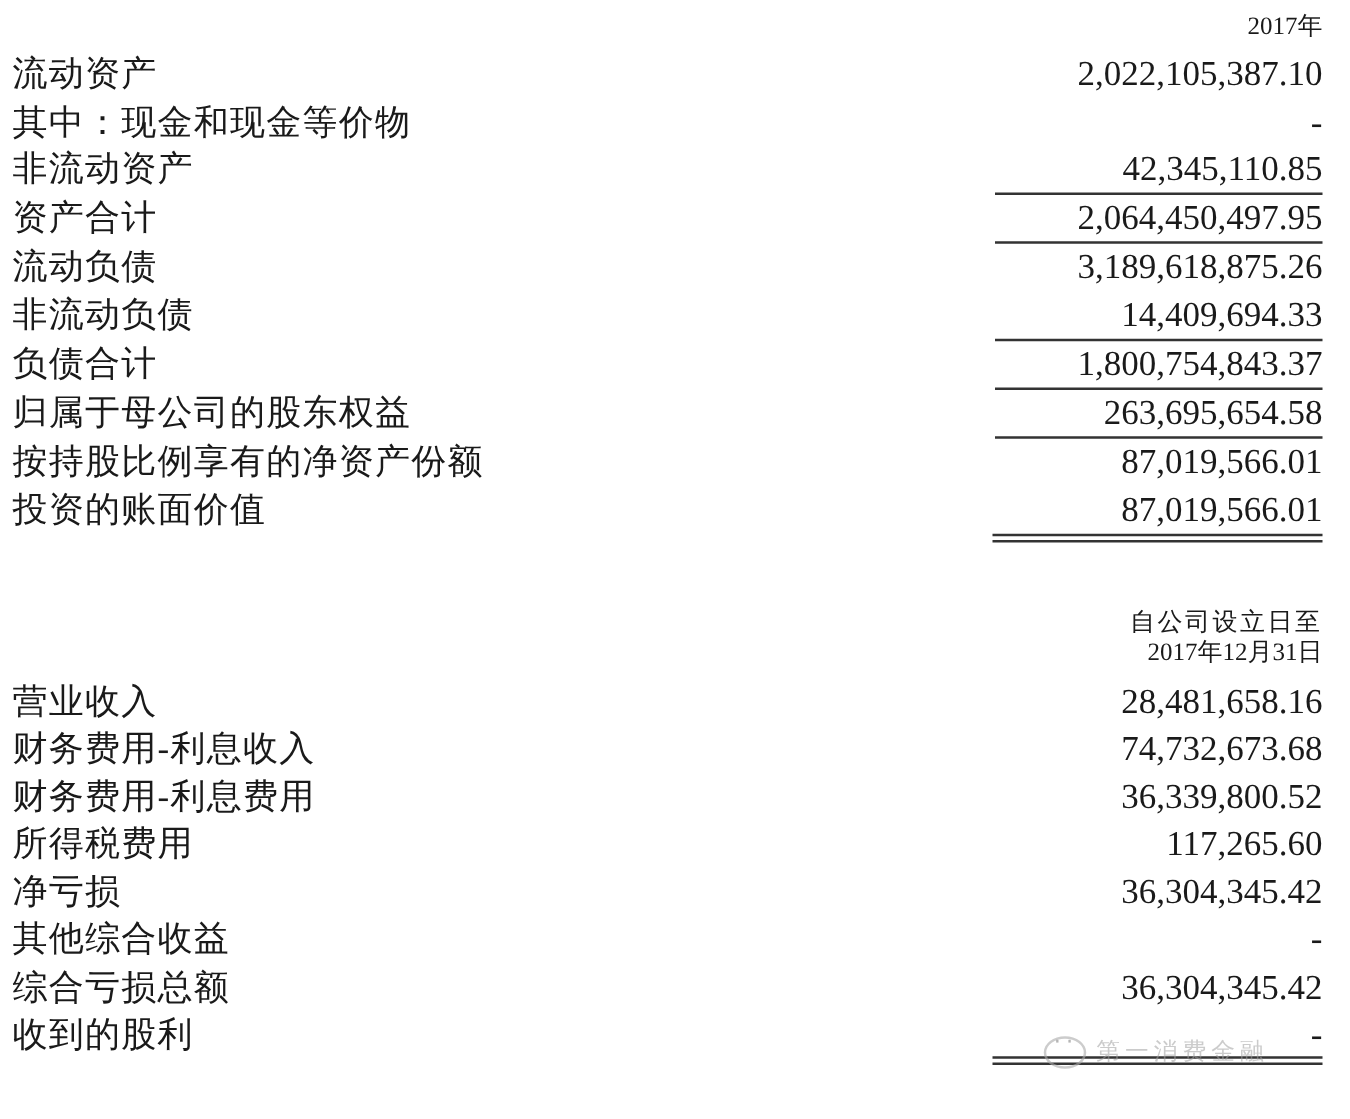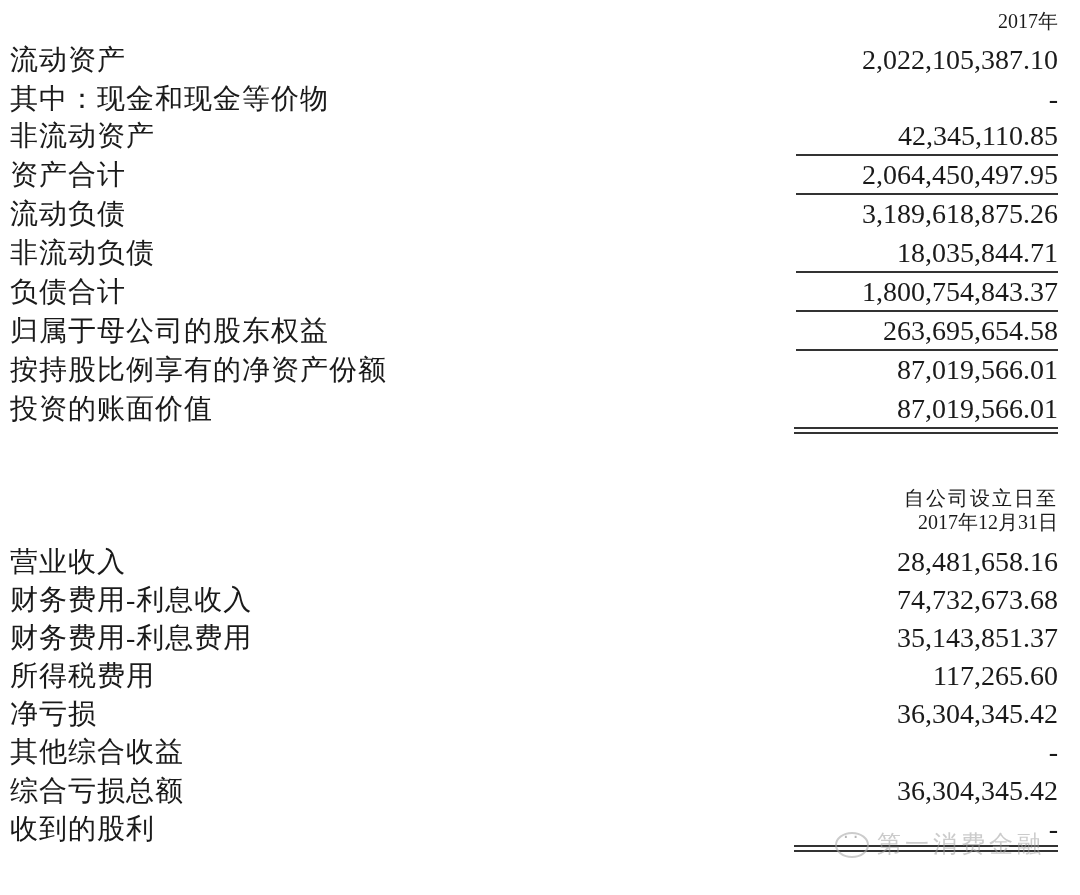--- a/index.html
+++ b/index.html
@@ -4,21 +4,21 @@
 <style>
   html, body { margin:0; padding:0; background:#ffffff; }
   body { width:1080px; height:895px; position:relative; overflow:hidden;
          font-family:"Liberation Serif","DejaVu Serif",serif; color:#1a1a1a; }
   .row { position:absolute; left:0; width:1080px; height:39px; }
   .label { position:absolute; left:10px; top:0; font-size:28px; line-height:39px; white-space:nowrap; letter-spacing:1px; }
   .value { position:absolute; right:22px; top:0; font-size:28px; line-height:39px; white-space:nowrap; text-align:right; }
   .rule { position:absolute; left:796px; width:262px; height:0; border-top:2px solid #333; }
   .drule { position:absolute; left:794px; width:264px; height:3px; border-top:2px solid #333; border-bottom:2px solid #333; }
   .hdr { position:absolute; right:22px; font-size:20px; line-height:39px; white-space:nowrap; text-align:right; }
-  .wm { position:absolute; left:835px; top:828px; font-size:24px; color:rgba(160,160,160,0.55);
+  .wm { position:absolute; left:835px; top:828px; font-size:19px; color:rgba(160,160,160,0.55);
         font-family:"DejaVu Sans",sans-serif; white-space:nowrap; letter-spacing:4px; }
   .wm-icon { display:inline-block; width:30px; height:22px; border:2px solid rgba(170,170,170,0.6);
              border-radius:50%; vertical-align:middle; margin-right:8px; position:relative; }
   .wm-icon::after { content:"··"; position:absolute; left:6px; top:-8px; font-size:18px; color:rgba(150,150,150,0.7); }
 </style>
 </head>
 <body>
 
 <div>
 
@@ -41,21 +41,21 @@
     <span class="label">资产合计</span>
     <span class="value">2,064,450,497.95</span>
   </div>
   <div class="rule" style="top:193px;"></div>
   <div class="row" style="top:194px;">
     <span class="label">流动负债</span>
     <span class="value">3,189,618,875.26</span>
   </div>
   <div class="row" style="top:233px;">
     <span class="label">非流动负债</span>
-    <span class="value">18,035,844.71</span>
+    <span class="value">14,409,694.33</span>
   </div>
   <div class="rule" style="top:271px;"></div>
   <div class="row" style="top:272px;">
     <span class="label">负债合计</span>
     <span class="value">1,800,754,843.37</span>
   </div>
   <div class="rule" style="top:310px;"></div>
   <div class="row" style="top:311px;">
     <span class="label">归属于母公司的股东权益</span>
     <span class="value">263,695,654.58</span>
@@ -77,21 +77,21 @@
   <div class="row" style="top:542px;">
     <span class="label">营业收入</span>
     <span class="value">28,481,658.16</span>
   </div>
   <div class="row" style="top:580px;">
     <span class="label">财务费用-利息收入</span>
     <span class="value">74,732,673.68</span>
   </div>
   <div class="row" style="top:618px;">
     <span class="label">财务费用-利息费用</span>
-    <span class="value">35,143,851.37</span>
+    <span class="value">36,339,800.52</span>
   </div>
   <div class="row" style="top:656px;">
     <span class="label">所得税费用</span>
     <span class="value">117,265.60</span>
   </div>
   <div class="row" style="top:694px;">
     <span class="label">净亏损</span>
     <span class="value">36,304,345.42</span>
   </div>
   <div class="row" style="top:732px;">

